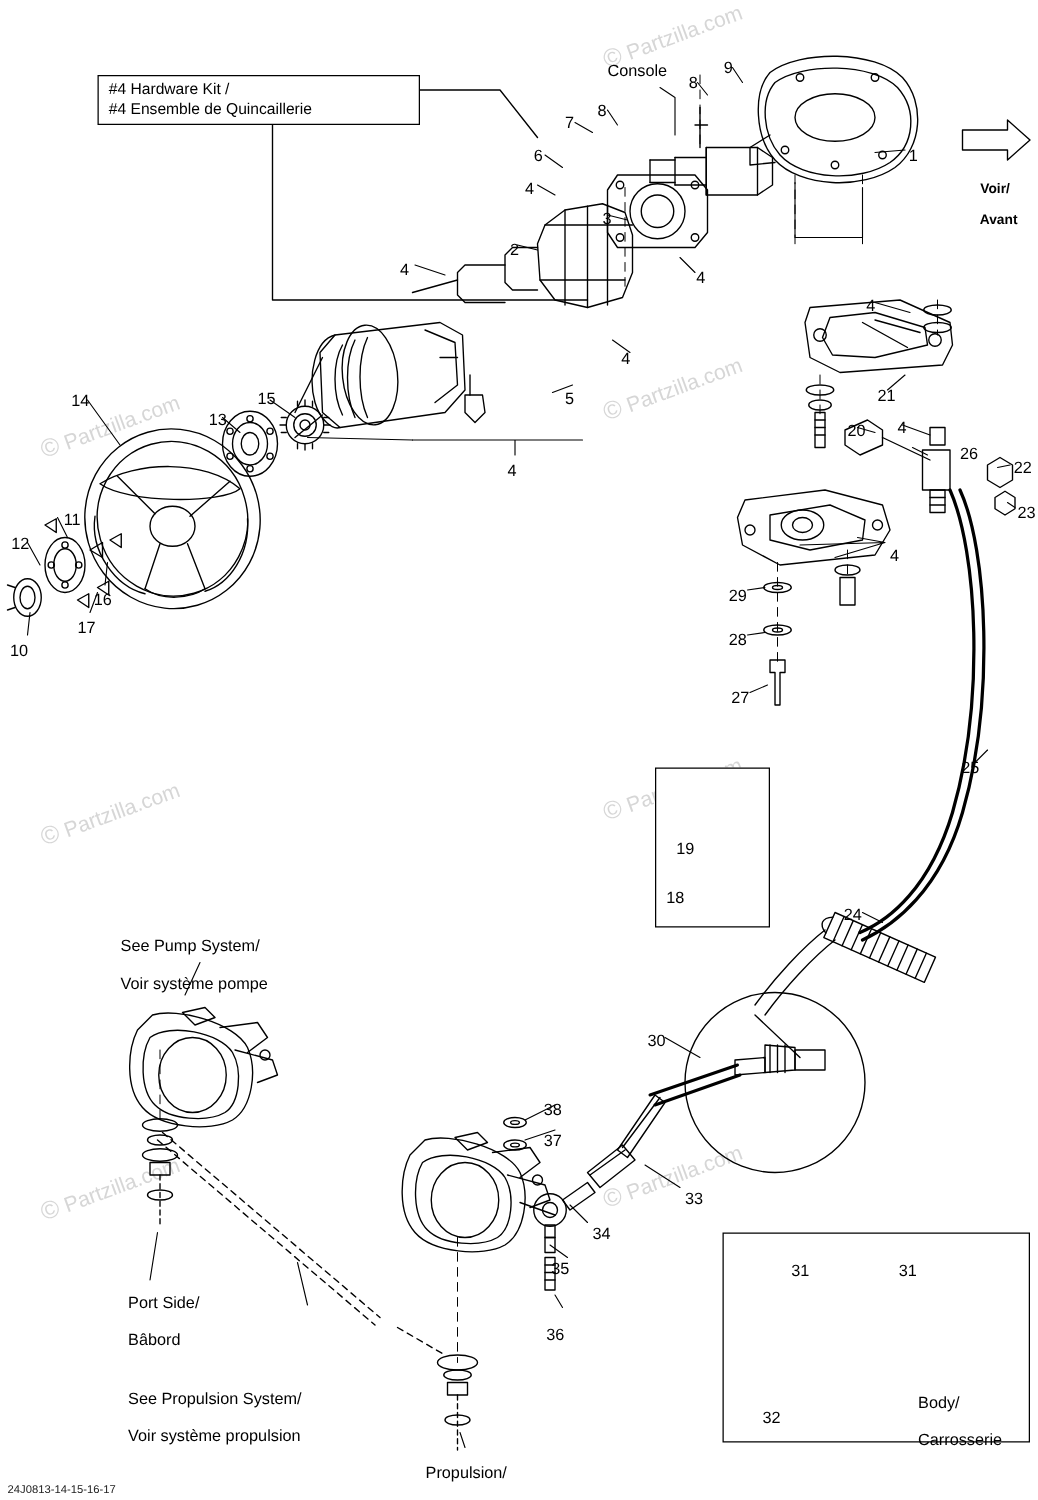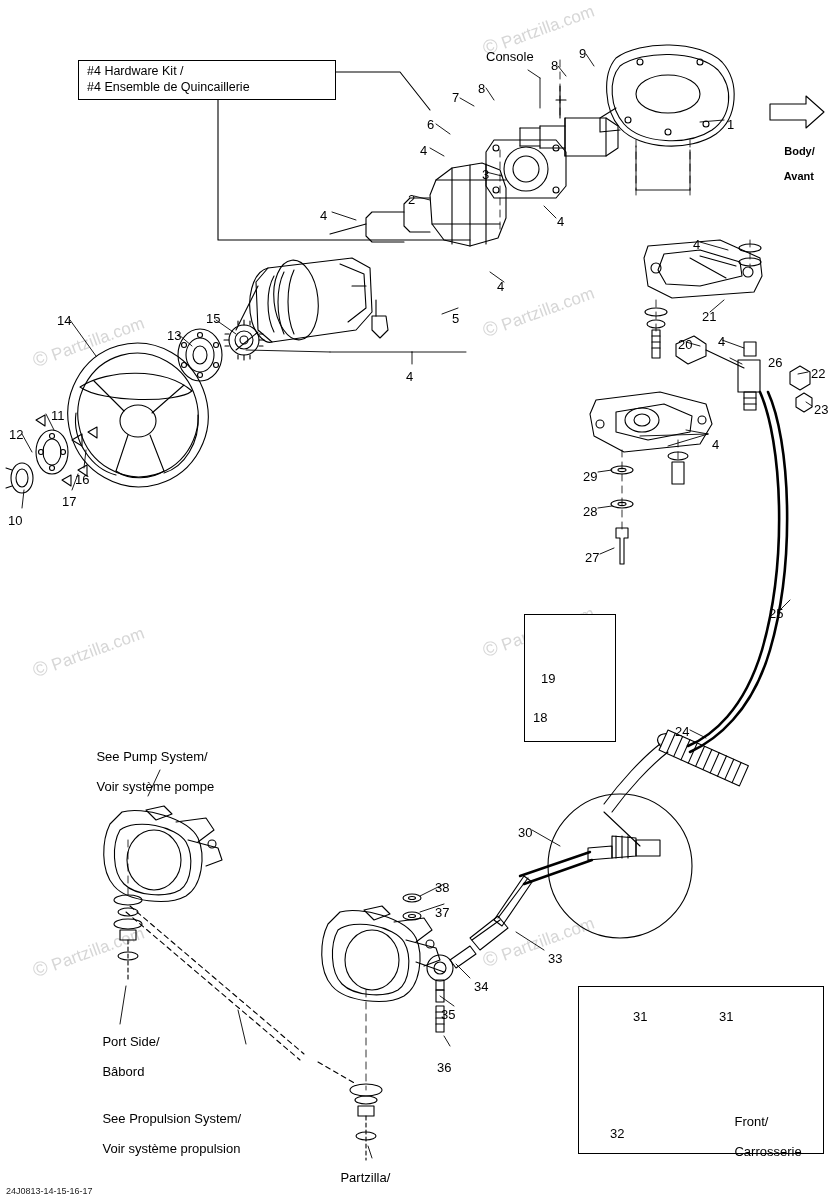--- a/index.html
+++ b/index.html
@@ -382,46 +382,46 @@
     <div>#4 Ensemble de Quincaillerie</div>
   </div>
 
   <div class="insetbox" style="left:524px;top:614px;width:90px;height:126px;"></div>
 
   <div class="insetbox" style="left:578px;top:986px;width:244px;height:166px;"></div>
 
   <div class="lbl" style="left:486px;top:50px;">Console</div>
 
   <div class="lbl b" style="left:772px;top:132px;font-size:11px;">
-    <span>Body/</span><br>
+    <span>Voir/</span><br>
     <span>Avant</span>
   </div>
 
   <div class="lbl" style="left:82px;top:735px;">
     <span>See Pump System/</span><br>
     <span>Voir système pompe</span>
   </div>
 
   <div class="lbl" style="left:88px;top:1020px;">
     <span>Port Side/</span><br>
     <span>Bâbord</span>
   </div>
 
   <div class="lbl" style="left:88px;top:1097px;">
     <span>See Propulsion System/</span><br>
     <span>Voir système propulsion</span>
   </div>
 
   <div class="lbl" style="left:326px;top:1156px;">
-    <span>Partzilla/</span><br>
+    <span>Propulsion/</span><br>
     <span>Tribord</span>
   </div>
 
   <div class="lbl" style="left:720px;top:1100px;">
-    <span>Front/</span><br>
+    <span>Body/</span><br>
     <span>Carrosserie</span>
   </div>
 
   <div id="callout-layer">
       <div class="num" style="left: 727px; top: 117px;">1</div>
       <div class="num" style="left: 408px; top: 192px;">2</div>
       <div class="num" style="left: 482px; top: 167px;">3</div>
       <div class="num" style="left: 320px; top: 208px;">4</div>
       <div class="num" style="left: 420px; top: 143px;">4</div>
       <div class="num" style="left: 497px; top: 279px;">4</div>

